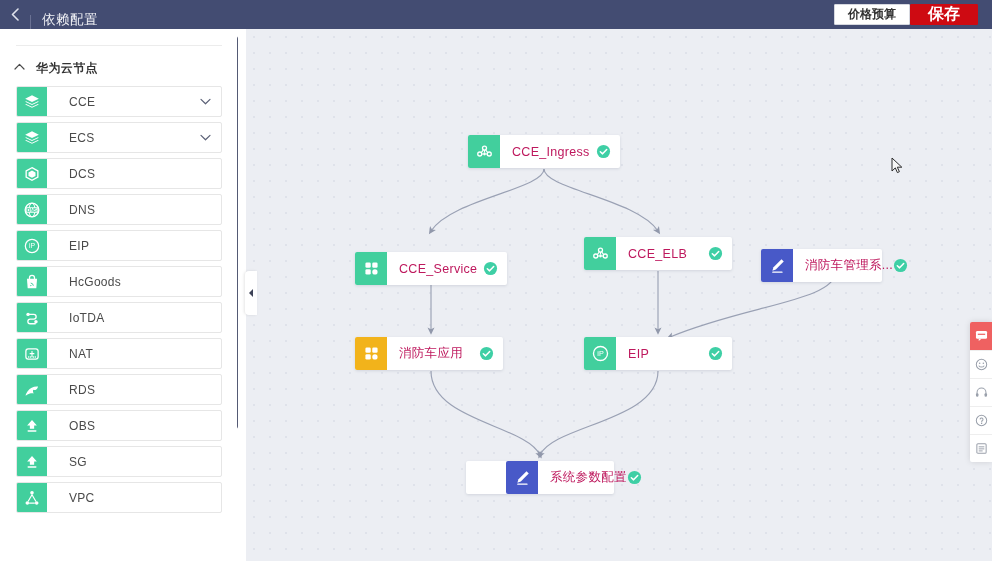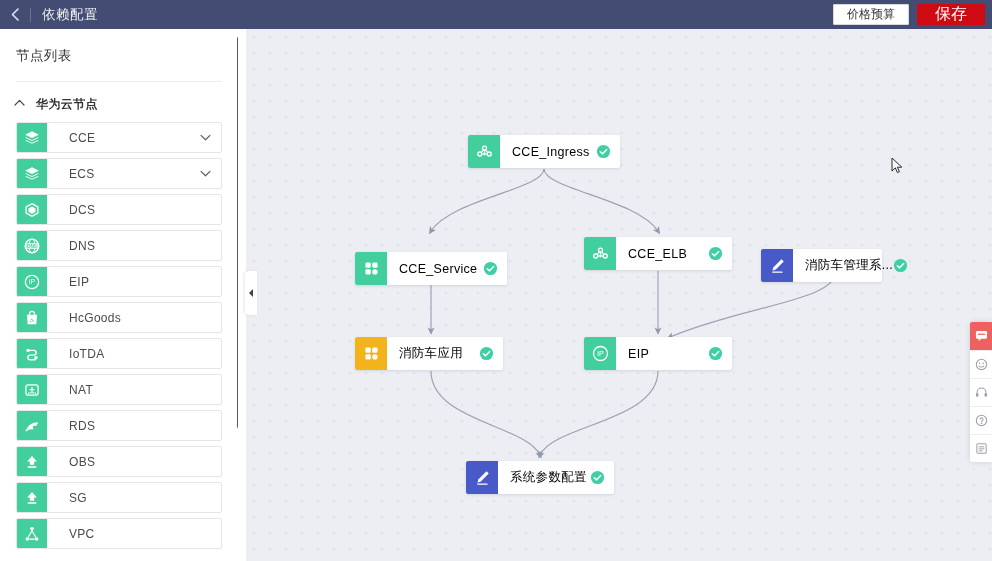--- a/index.html
+++ b/index.html
@@ -8,32 +8,32 @@
     font-family: "Liberation Sans", "DejaVu Sans", sans-serif;
     overflow: hidden; background: #fff;
   }
   #app { position: relative; width: 992px; height: 561px; }
 
   
   .header {
     position: absolute; top: 0; left: 0; width: 992px; height: 29px;
     background: #414濃; background: #414a72; display: flex; align-items: center;
   }
-  .header { background: #434c72; }
+  .header { background: #434c72; align-items: flex-end; }
   .hdr-back {
     width: 30px; height: 29px; display: flex; align-items: center;
     justify-content: center; color: #dfe2ec; font-size: 13px; cursor: pointer;
   }
   .hdr-sep { width: 1px; height: 14px; background: #6a7193; }
   .hdr-title {
     color: #f2f3f7; font-size: 13.5px; margin-left: 11px; letter-spacing: .5px;
   }
   .hdr-actions {
     margin-left: auto; display: flex; align-items: center; height: 100%;
-    padding-right: 7px; gap: 8px;
+    padding-right: 14px;  font-weight: bold;
   }
   .btn-price {
     background: #fff; color: #333; font-size: 12px; border: 1px solid #d6d8e0;
     height: 21px; padding: 0 13px; display: flex; align-items: center;
     cursor: pointer; border-radius: 1px;
   }
   .btn-save {
     background: #ce0a12; color: #fff; font-size: 16px; border: 1px solid #ce0a12;
     height: 21px; padding: 0 17px; display: flex; align-items: center;
     cursor: pointer; border-radius: 1px;
@@ -113,21 +113,21 @@
     box-shadow: 0 1px 3px rgba(40,50,80,.13); z-index: 3;
   }
   .node-ico {
     width: 32px; height: 33px; flex: 0 0 32px; display: flex;
     align-items: center; justify-content: center; background: #42cf9d;
     border-radius: 2px 0 0 2px;
   }
   .node-ico.blue { background: #4859c8; }
   .node-ico.amber { background: #f2b31b; }
   .node-label {
-    font-size: 12.5px; color: #000000; margin-left: 12px; white-space: nowrap;
+    font-size: 12.5px; color: #be185d; margin-left: 12px; white-space: nowrap;
     letter-spacing: .3px;
   }
   .node-badge { margin-left: auto; margin-right: 9px; display: flex; }
 
   
   .right-bar {
     position: absolute; right: 0; top: 322px; width: 22px;
     background: #fff; box-shadow: 0 0 6px rgba(0,0,0,.13);
     z-index: 8; border-radius: 2px 0 0 2px; overflow: hidden;
   }
@@ -156,21 +156,20 @@
     </div>
     <div class="hdr-sep"></div>
     <div class="hdr-title">依赖配置</div>
     <div class="hdr-actions">
       <div class="btn-price">价格预算</div>
       <div class="btn-save">保存</div>
     </div>
   </div>
 
   <div class="sidebar">
-    <div class="sb-title">节点列表</div>
     <div class="sb-divider"></div>
 
     <div class="sb-group">
       <span class="sb-group-caret">
         <svg width="11" height="7" viewBox="0 0 11 7">
           <path d="M1 6 L5.5 1.4 L10 6" fill="none" stroke="#4a4a4a" stroke-width="1.2" stroke-linecap="round" stroke-linejoin="round"></path>
         </svg>
       </span>
       <span class="sb-group-label">华为云节点</span>
     </div>
@@ -421,21 +420,21 @@
             </svg>
           </span>
           <span class="node-label">EIP</span>
           <span class="node-badge">
             <svg width="15" height="15" viewBox="0 0 16 16">
               <circle cx="8" cy="8" r="7" fill="#3ecfa5"></circle>
               <path d="M4.6 8.2 L7 10.5 L11.4 5.8" fill="none" stroke="#fff" stroke-width="1.6" stroke-linecap="round" stroke-linejoin="round"></path>
             </svg>
           </span>
         </div>
-        <div class="node" style="left: 220px; top: 432px; width: 148px;">
+        <div class="node" style="left: 220px; top: 432px; width: 148px; padding-left: 40px;">
           <span class="node-ico blue">
             <svg width="19" height="19" viewBox="0 0 20 20">
               <path d="M14.2 3.4 L16.6 5.8 L8.2 14.2 L4.6 15.4 L5.8 11.8 Z" fill="#ffffff"></path>
               <rect x="4.4" y="16.2" width="11" height="1.5" rx=".7" fill="#ffffff"></rect>
             </svg>
           </span>
           <span class="node-label">系统参数配置</span>
           <span class="node-badge">
             <svg width="15" height="15" viewBox="0 0 16 16">
               <circle cx="8" cy="8" r="7" fill="#3ecfa5"></circle>

